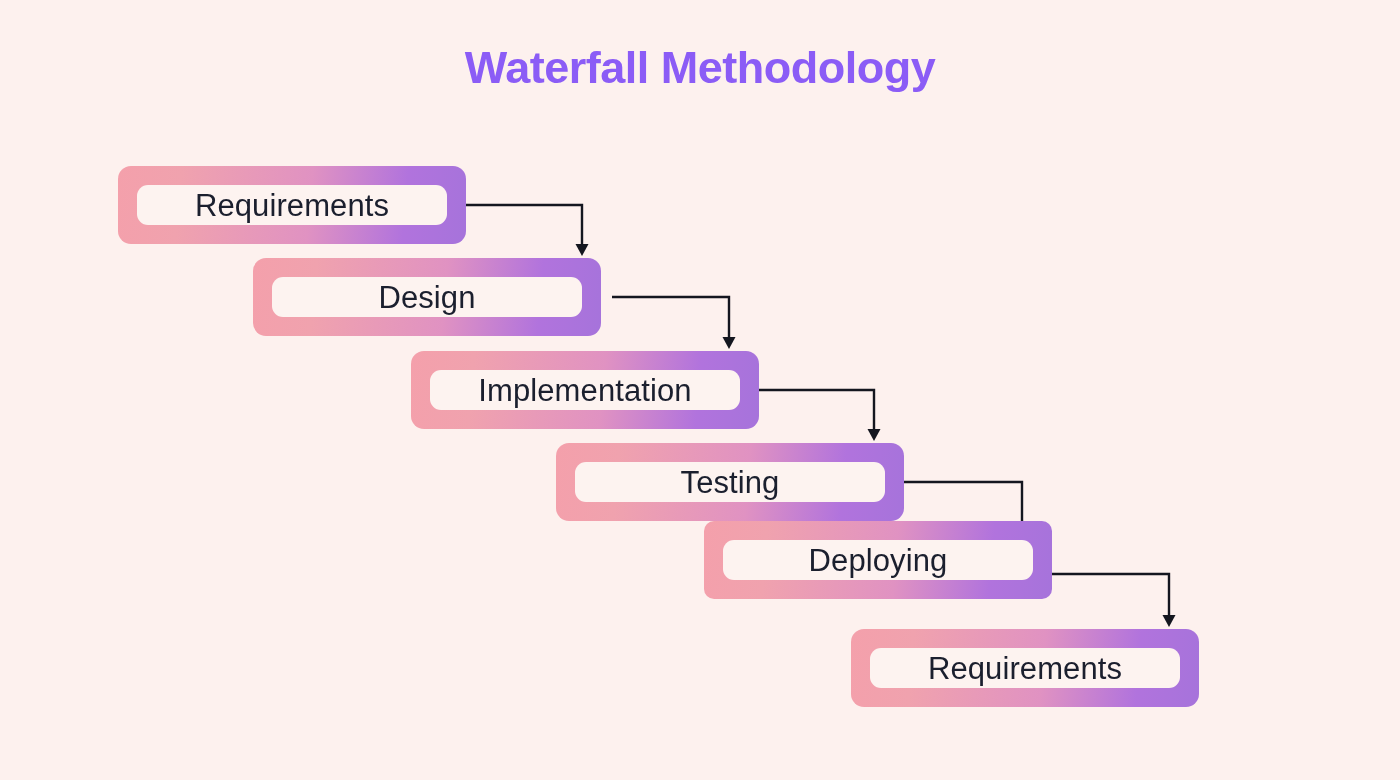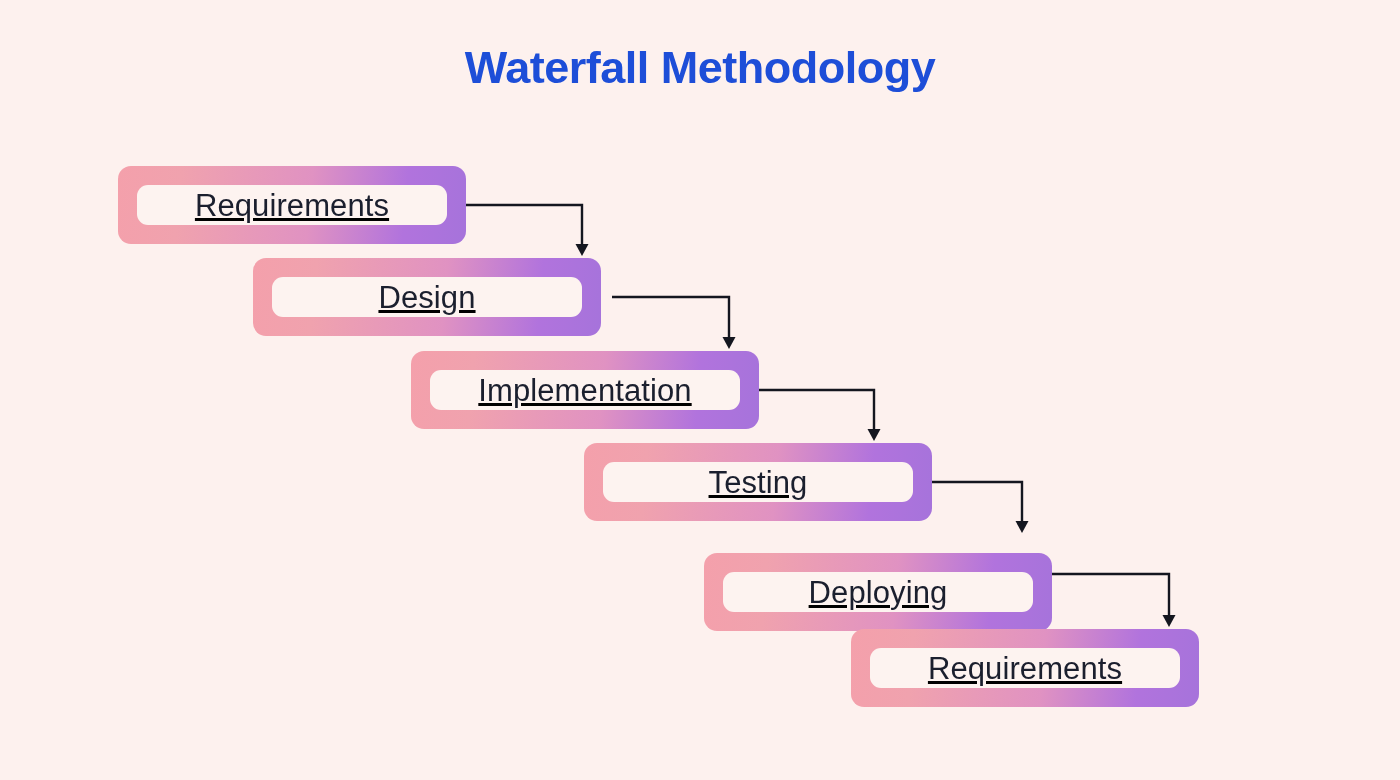--- a/index.html
+++ b/index.html
@@ -24,21 +24,21 @@
   
   #page-title {
     position: absolute;
     top: 42px;
     left: 0;
     width: 1400px;
     text-align: center;
     font-size: 45px;
     font-weight: 700;
     letter-spacing: -0.5px;
-    color: #1d4ed8;
+    color: #8b5cf6;
     line-height: 1.15;
     white-space: nowrap;
   }
 
   
   #connector-layer {
     position: absolute;
     top: 0;
     left: 0;
     width: 1400px;
@@ -49,21 +49,20 @@
   
   .stage-box {
     position: absolute;
     width: 348px;
     height: 78px;
     border-radius: 13px;
     padding: 19px;
     box-sizing: border-box;
     background-image: linear-gradient(95deg, #f4a0ab 0%, #f0a2ae 18%, #e092c2 55%, #b173dd 82%, #a673db 100%);
     z-index: 2;
-    text-decoration: underline;
   }
   .stage-inner {
     width: 100%;
     height: 100%;
     border-radius: 11px;
     background: #fdf3f0;
     display: flex;
     align-items: center;
     justify-content: center;
     box-sizing: border-box;
@@ -116,26 +115,26 @@
       <div class="stage-box" style="left: 253px; top: 258px;">
         <div class="stage-inner">
           <span class="stage-label">Design</span>
         </div>
       </div>
       <div class="stage-box" style="left: 411px; top: 351px;">
         <div class="stage-inner">
           <span class="stage-label">Implementation</span>
         </div>
       </div>
-      <div class="stage-box" style="left: 556px; top: 443px; margin-left: 28px;">
+      <div class="stage-box" style="left: 556px; top: 443px;">
         <div class="stage-inner">
           <span class="stage-label">Testing</span>
         </div>
       </div>
-      <div class="stage-box" style="left: 704px; top: 553px;">
+      <div class="stage-box" style="left: 704px; top: 521px; border-radius: 10px;">
         <div class="stage-inner">
           <span class="stage-label">Deploying</span>
         </div>
       </div>
       <div class="stage-box" style="left: 851px; top: 629px;">
         <div class="stage-inner">
           <span class="stage-label">Requirements</span>
         </div>
       </div>
     </div>

